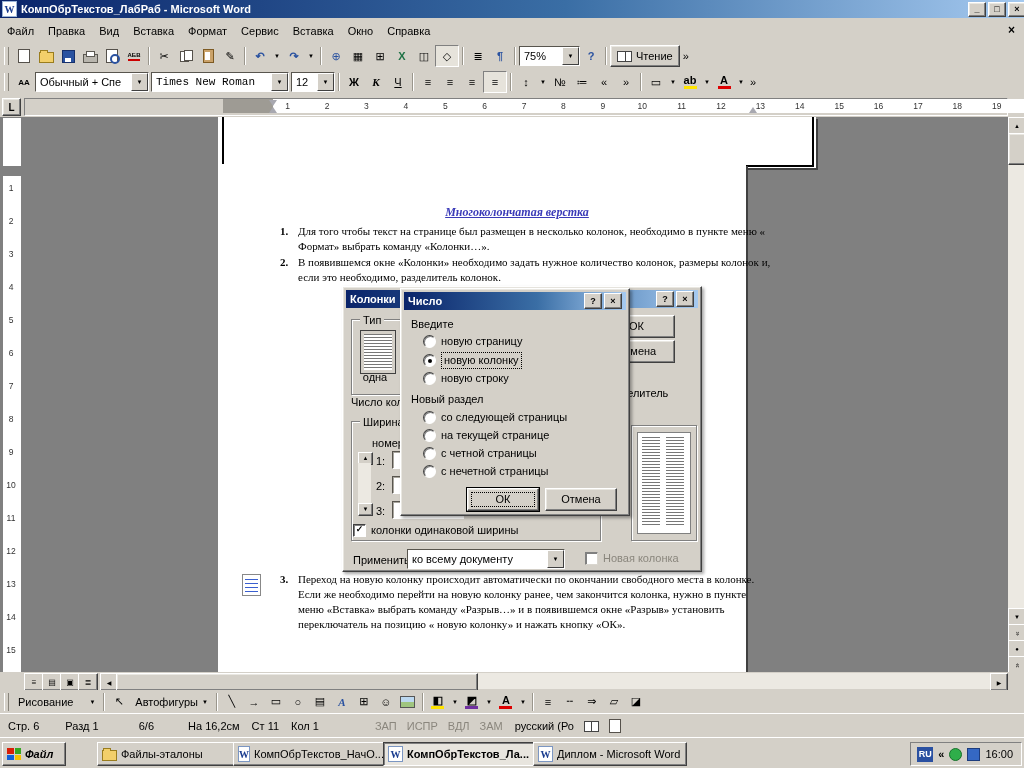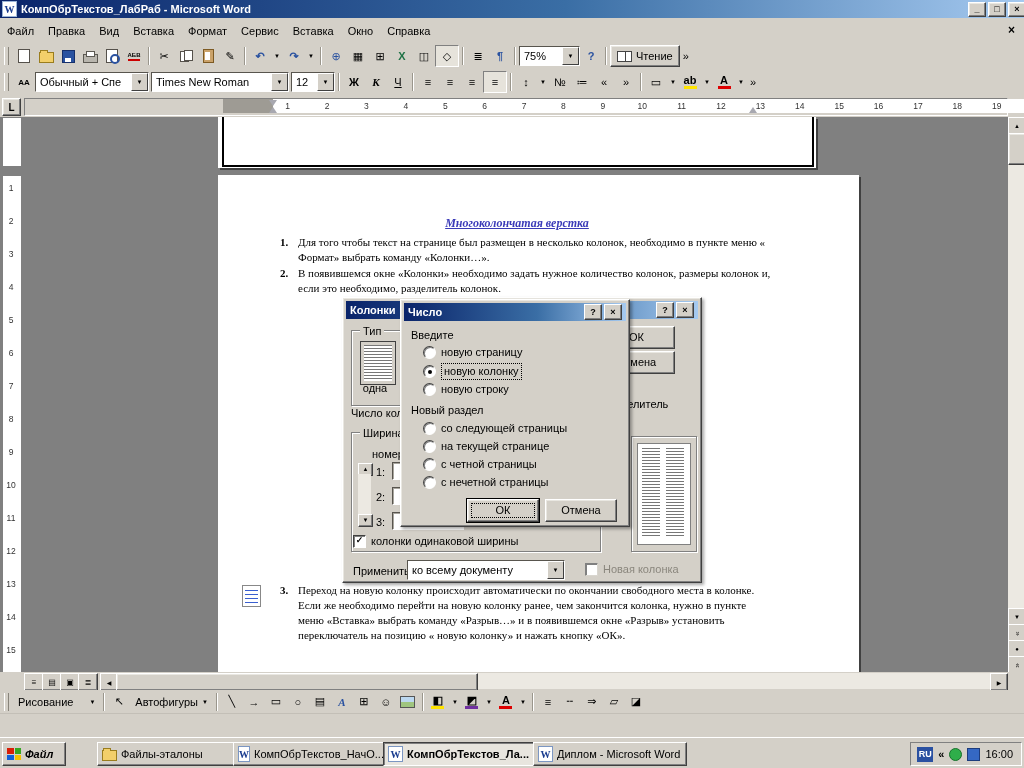--- a/index.html
+++ b/index.html
@@ -188,21 +188,21 @@
   </div>
 
   <div class="abs toolbar" style="top:69px;height:26px">
     <span class="grip"></span>
     <span class="tbtn" style="font-size:8px;font-weight:bold">АА</span>
     <span class="combo" style="width:108px">
       <span class="val">Обычный + Спе</span>
       <span class="arrowbox">▼</span>
     </span>
     <span class="combo" style="width:132px;margin-left:2px">
-      <span class="val" style="font-family:Liberation Sans, sans-serif">Times New Roman</span>
+      <span class="val" style="font-family:Liberation Mono, monospace">Times New Roman</span>
       <span class="arrowbox">▼</span>
     </span>
     <span class="combo" style="width:38px;margin-left:2px">
       <span class="val">12</span>
       <span class="arrowbox">▼</span>
     </span>
     <span class="tb-sep"></span>
     <span class="tbtn" style="font-weight:bold">Ж</span>
     <span class="tbtn" style="font-style:italic;font-family:'Liberation Serif',serif;font-weight:bold">К</span>
     <span class="tbtn" style="text-decoration:underline">Ч</span>
@@ -295,21 +295,21 @@
           <span class="vnum">15</span>
         </div>
     </div>
 
     <div class="abs docarea">
 
       <div class="page" style="left:196px;top:0;width:598px;height:51px">
         <div class="abs" style="left:4px;top:-6px;width:588px;height:52px;border:2px solid #000"></div>
       </div>
 
-      <div class="page doc-serif" style="left:196px;top:58px;width:641px;height:520px">
+      <div class="page doc-serif" style="left:196px;top:47px;width:528px;height:520px">
 
         <div class="abs" style="left:0;top:41px;width:598px;text-align:center;font-size:12px;font-weight:bold;font-style:italic;text-decoration:underline;color:#3a3ab8">Многоколончатая верстка</div>
 
         <div class="doc-item" style="top:60px">
           <span class="num">1.</span>
           <span>Для того чтобы текст на странице был размещен в несколько колонок, необходимо в пункте меню « Формат» выбрать команду «Колонки…».</span>
         </div>
         <div class="doc-item" style="top:91px">
           <span class="num">2.</span>
           <span>В появившемся окне «Колонки» необходимо задать нужное количество колонок, размеры колонок и, если это необходимо, разделитель колонок.</span>
@@ -504,20 +504,35 @@
       </span>
     <span class="tbtn small dd">▼</span>
     <span class="tb-sep"></span>
     <span class="tbtn">≡</span>
     <span class="tbtn">╌</span>
     <span class="tbtn">⇒</span>
     <span class="tbtn">▱</span>
     <span class="tbtn">◪</span>
   </div>
 
+  <div class="abs statusbar">
+    <span style="margin-left:8px">Стр. 6</span>
+    <span style="margin-left:26px">Разд 1</span>
+    <span style="margin-left:40px">6/6</span>
+    <span style="margin-left:34px">На 16,2см</span>
+    <span style="margin-left:12px">Ст 11</span>
+    <span style="margin-left:12px">Кол 1</span>
+    <span class="dim" style="margin-left:56px">ЗАП</span>
+    <span class="dim" style="margin-left:10px">ИСПР</span>
+    <span class="dim" style="margin-left:10px">ВДЛ</span>
+    <span class="dim" style="margin-left:10px">ЗАМ</span>
+    <span style="margin-left:12px">русский (Ро</span>
+    <span class="i-book" style="margin-left:10px"></span>
+    <span class="i-page" style="margin-left:10px;position:relative"></span>
+  </div>
 
   <div class="abs taskbar">
     <span class="task-btn raised" style="left:2px;width:54px;font-weight:bold;font-style:italic">
       <span class="flag">
           <i></i>
           <i></i>
           <i></i>
           <i></i>
         </span>
       <span>Файл</span>

